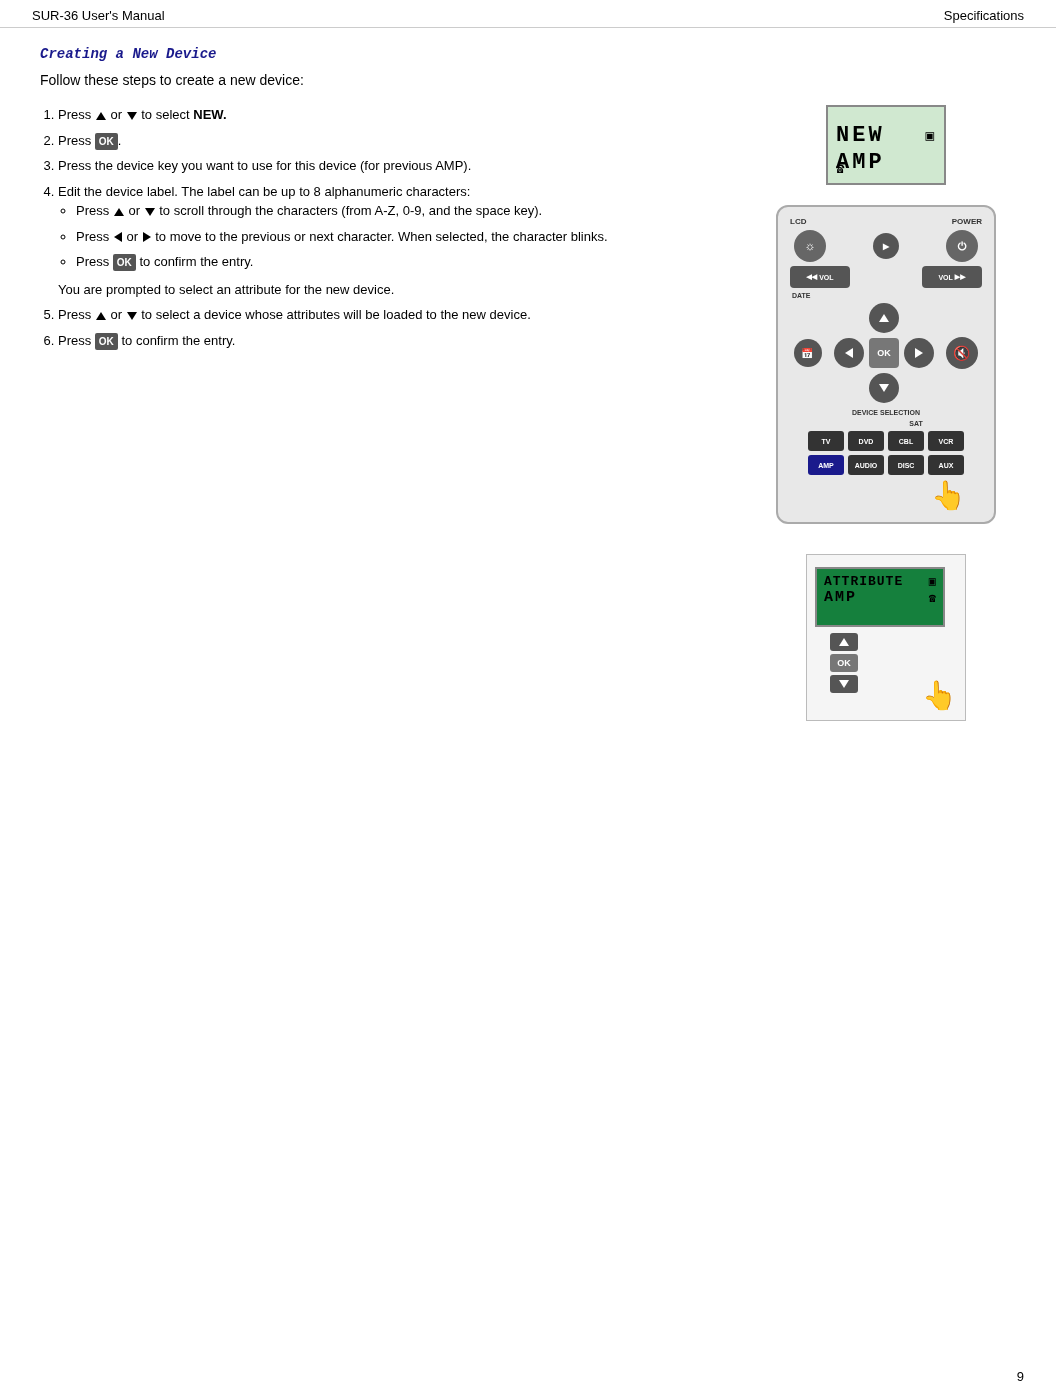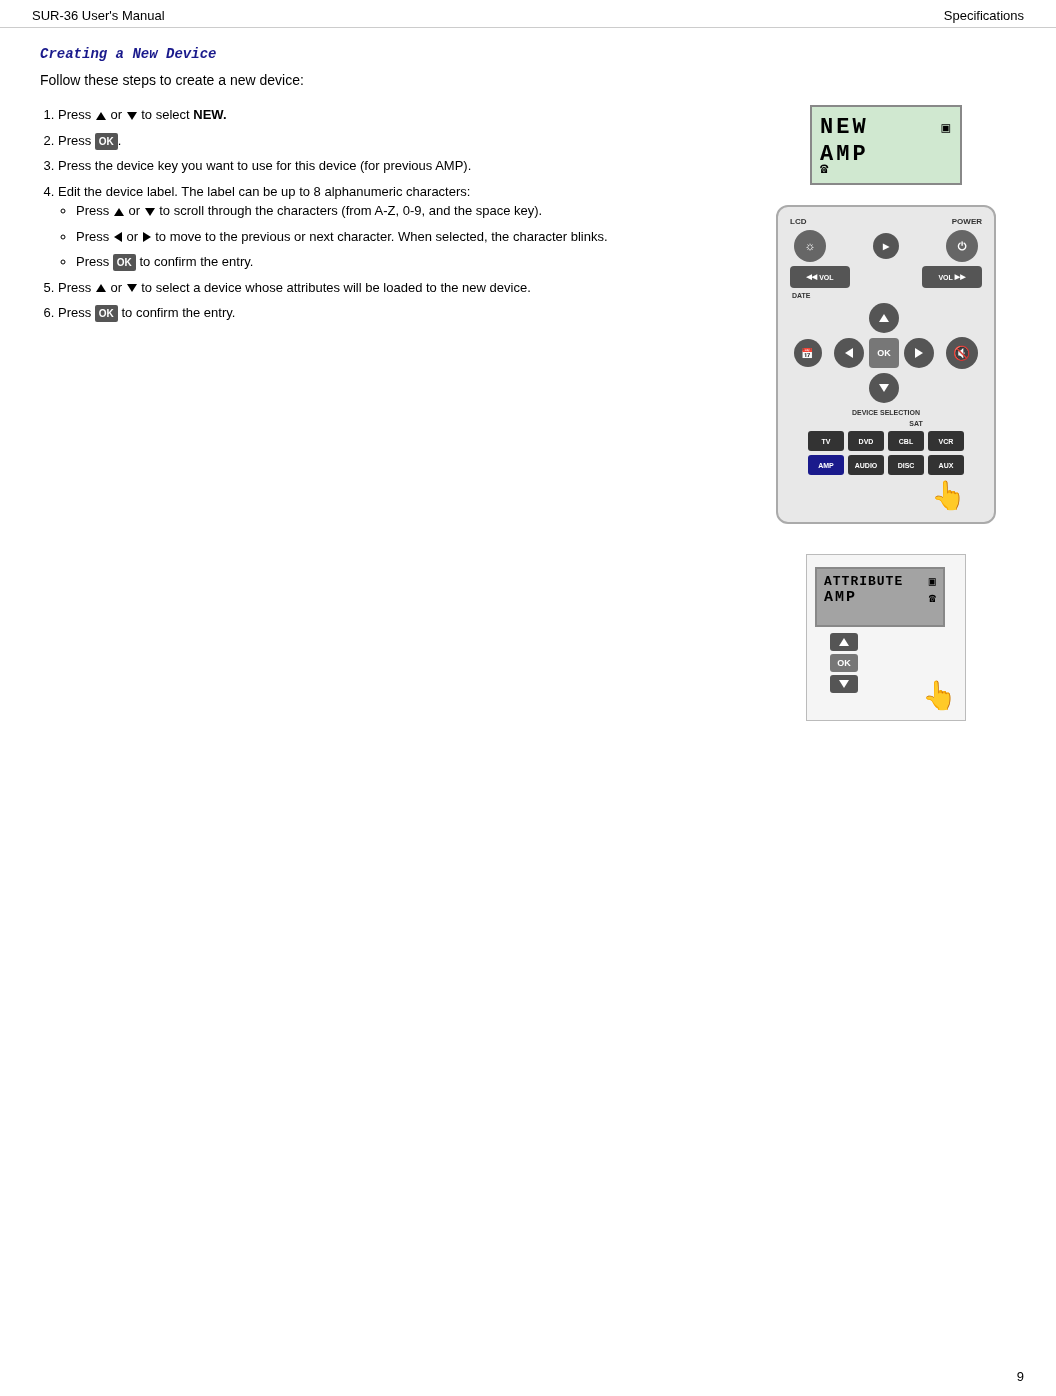--- a/index.html
+++ b/index.html
@@ -90,25 +90,25 @@
     }
     .arrow-up { display: inline-block; width: 0; height: 0; border-left: 5px solid transparent; border-right: 5px solid transparent; border-bottom: 8px solid #000; vertical-align: middle; margin: 0 1px; }
     .arrow-down { display: inline-block; width: 0; height: 0; border-left: 5px solid transparent; border-right: 5px solid transparent; border-top: 8px solid #000; vertical-align: middle; margin: 0 1px; }
     .arrow-left { display: inline-block; width: 0; height: 0; border-top: 5px solid transparent; border-bottom: 5px solid transparent; border-right: 8px solid #000; vertical-align: middle; margin: 0 1px; }
     .arrow-right { display: inline-block; width: 0; height: 0; border-top: 5px solid transparent; border-bottom: 5px solid transparent; border-left: 8px solid #000; vertical-align: middle; margin: 0 1px; }
 
     
     .lcd-display {
       border: 2px solid #888;
       background: #d0e8d0;
-      width: 152px;
+      width: 120px;
       height: 80px;
       display: flex;
       flex-direction: column;
-      justify-content: flex-start;
+      justify-content: flex-end;
       padding: 8px;
       position: relative;
       font-family: 'Courier New', monospace;
       font-size: 20px;
       font-weight: bold;
       letter-spacing: 2px;
     }
 
     
     .remote-container {
@@ -276,20 +276,23 @@
             </li>
           </ul>
           <ul style="margin-top:6px;">
             <li>
               Press <span class="arrow-left"></span> or <span class="arrow-right"></span> to move to the previous or next character. When selected, the character blinks.
             </li>
             <li>
               Press <span class="ok-badge">OK</span> to confirm the entry.
             </li>
           </ul>
+          <div style="margin-top:8px; font-size:13px; line-height:1.5;">
+            You are prompted to select an attribute for the new device.
+          </div>
         </li>
 
         <li>
           Press <span class="arrow-up"></span> or <span class="arrow-down"></span> to select a device whose attributes will be loaded to the new device.
         </li>
 
         <li>
           Press <span class="ok-badge">OK</span> to confirm the entry.
         </li>
       </ol>
@@ -406,21 +409,21 @@
           <div class="remote-dev-btn">
               <span>AUX</span>
             </div>
         </div>
 
         <div class="remote-hand" style="font-size:28px;padding-right:20px;">👆</div>
       </div>
 
       <div style="border:1px solid #bbb; background:#f5f5f5; width:160px; padding:12px 8px 8px 8px; display:flex; flex-direction:column; align-items:flex-start; gap:6px; margin-top:10px;">
 
-        <div style="border:2px solid #888; background:#a3a3a3; width:130px; height:60px; display:flex; flex-direction:column; justify-content:flex-start; padding:5px 7px; position:relative; font-family:'Courier New',monospace;">
+        <div style="border:2px solid #888; background:#15803d; width:130px; height:60px; display:flex; flex-direction:column; justify-content:flex-start; padding:5px 7px; position:relative; font-family:'Courier New',monospace;">
           <div style="display:flex;align-items:center;justify-content:space-between;">
             <span style="font-size:13px;font-weight:bold;letter-spacing:1px;">ATTRIBUTE</span>
             <span style="font-size:12px;">▣</span>
           </div>
           <div style="display:flex;align-items:flex-end;justify-content:space-between;">
             <span style="font-size:15px;font-weight:bold;letter-spacing:2px;">AMP</span>
             <span style="font-size:12px;">☎</span>
           </div>
         </div>
 

